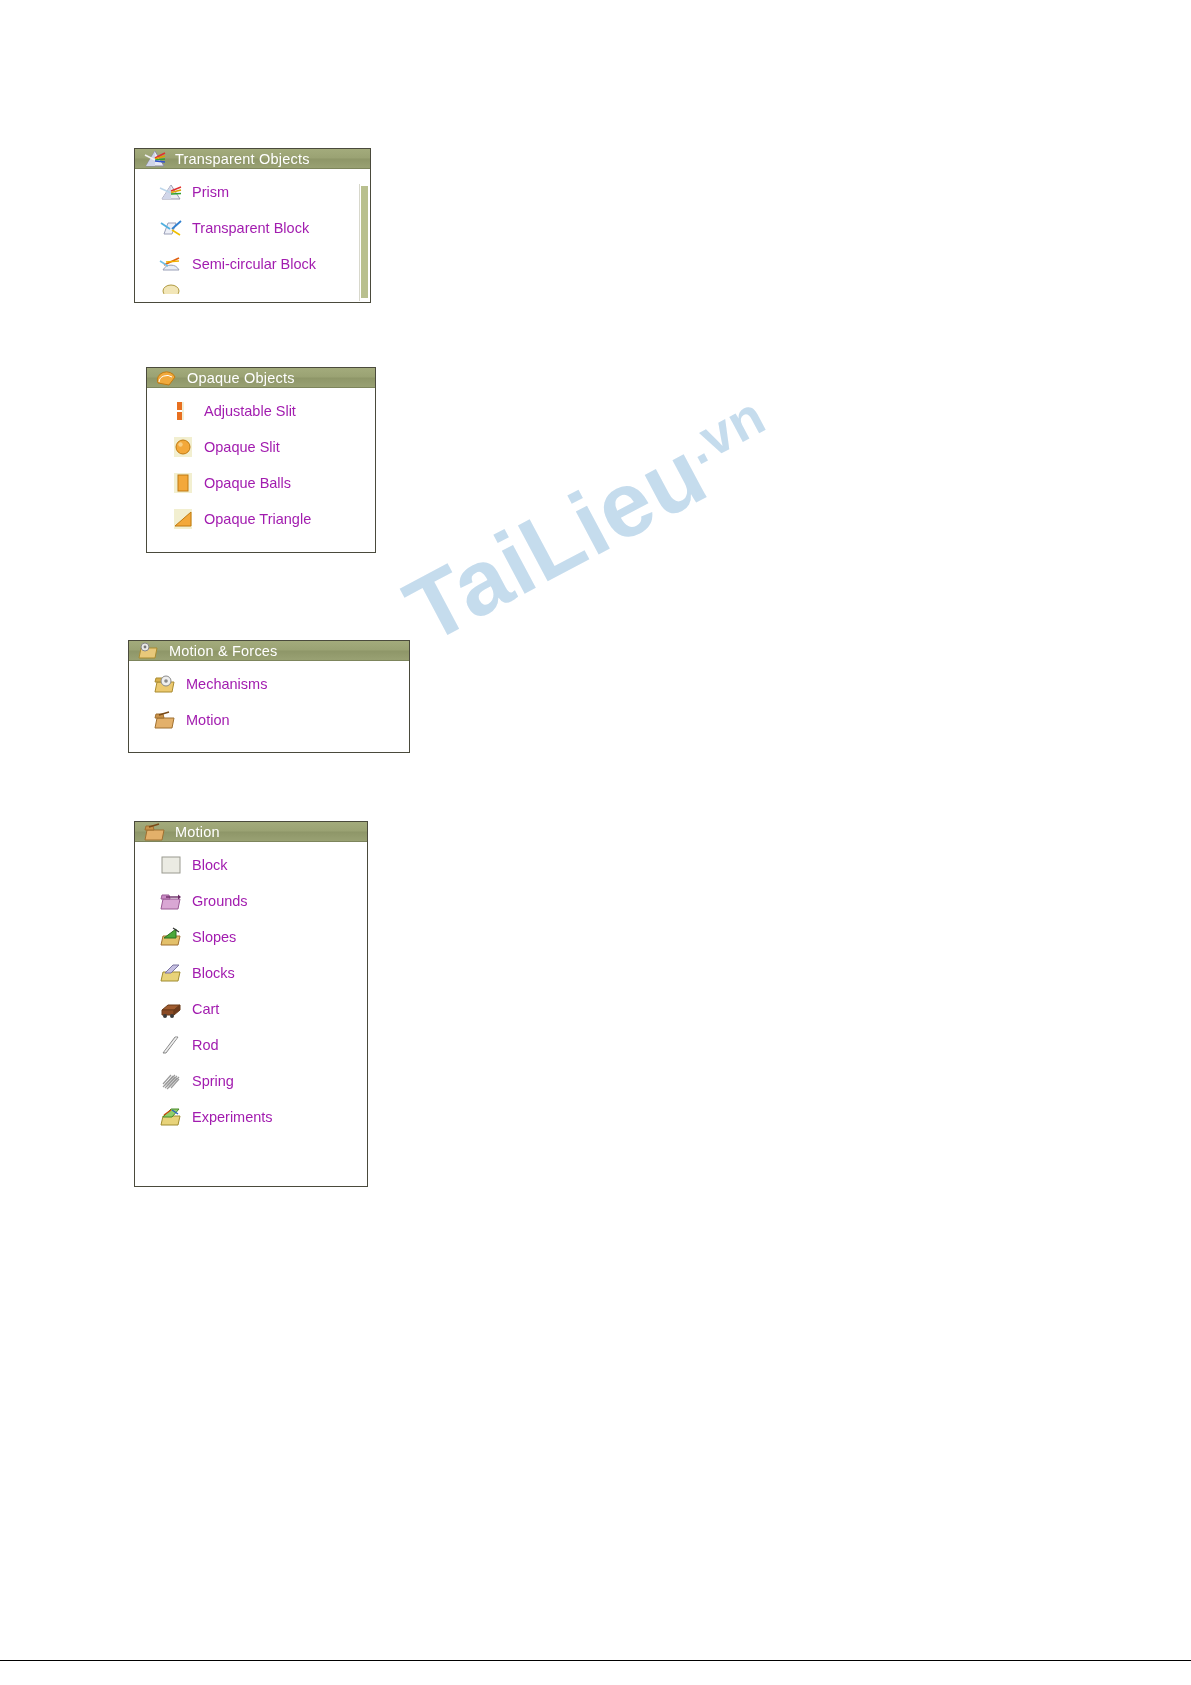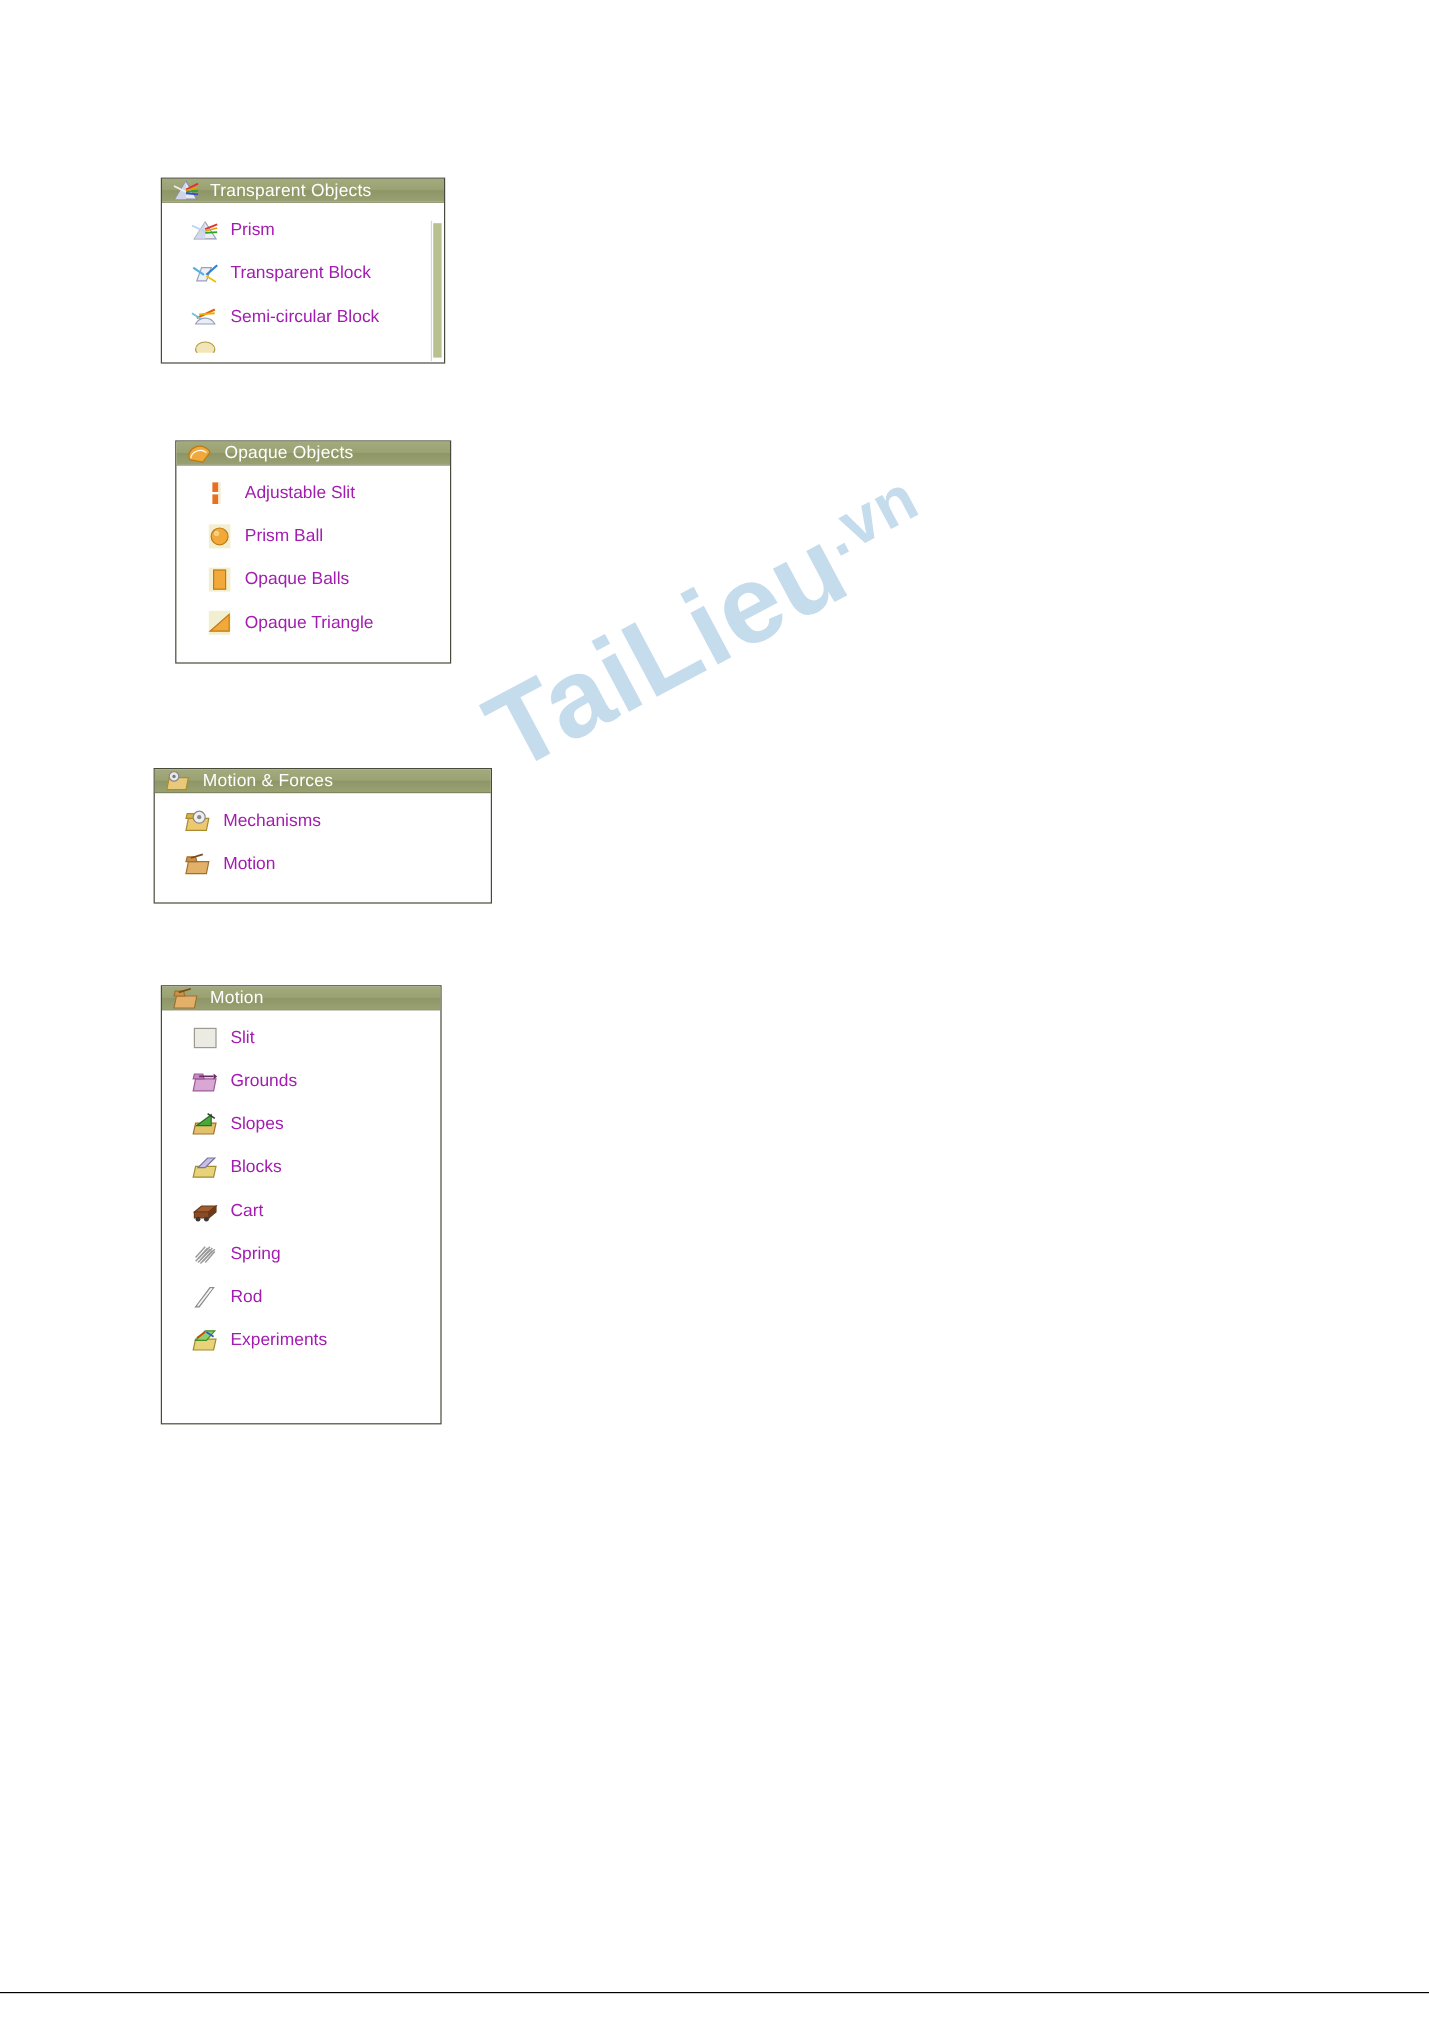--- a/index.html
+++ b/index.html
@@ -226,21 +226,21 @@
     </div>
 
     <div class="item">
       <span class="icon">
         <svg width="24" height="22" viewBox="0 0 24 22">
           <rect x="3" y="1" width="18" height="20" fill="#f2efd0"></rect>
           <circle cx="12" cy="11" r="7" fill="#f3a83a" stroke="#c07a10" stroke-width="1"></circle>
           <circle cx="9.5" cy="8.5" r="2.2" fill="#f8cf84"></circle>
         </svg>
       </span>
-      <span class="label">Prism Ball</span>
+      <span class="label">Opaque Slit</span>
     </div>
 
     <div class="item">
       <span class="icon">
         <svg width="24" height="22" viewBox="0 0 24 22">
           <rect x="3" y="1" width="18" height="20" fill="#f2efd0"></rect>
           <rect x="7" y="3" width="10" height="16" fill="#f3a83a" stroke="#c07a10" stroke-width="1"></rect>
         </svg>
       </span>
       <span class="label">Opaque Balls</span>
@@ -310,21 +310,21 @@
     <span class="title">Motion</span>
   </div>
   <div class="panel-body">
 
     <div class="item">
       <span class="icon">
         <svg width="24" height="22" viewBox="0 0 24 22">
           <rect x="3" y="3" width="18" height="16" fill="#ebebe3" stroke="#9a9a90" stroke-width="1"></rect>
         </svg>
       </span>
-      <span class="label">Slit</span>
+      <span class="label">Block</span>
     </div>
 
     <div class="item">
       <span class="icon">
         <svg width="24" height="22" viewBox="0 0 24 22">
           <path d="M2 19 L4 9 L21 9 L19 19 Z" fill="#d9a7d4" stroke="#9a5a95" stroke-width="1"></path>
           <path d="M2 9 L3 5 L10 5 L11 9 Z" fill="#c98ac4" stroke="#9a5a95" stroke-width="1"></path>
           <path d="M7 7 L19 7" stroke="#6a2a65" stroke-width="1.4"></path>
           <polygon points="19,4.5 22,7 19,9.5" fill="#6a2a65"></polygon>
         </svg>
@@ -358,20 +358,30 @@
       <span class="icon">
         <svg width="24" height="22" viewBox="0 0 24 22">
           <polygon points="3,12 9,7 21,7 15,12" fill="#a05c30" stroke="#6a3a18" stroke-width="1"></polygon>
           <polygon points="3,12 15,12 15,17 3,17" fill="#8a4a24" stroke="#6a3a18" stroke-width="1"></polygon>
           <polygon points="15,12 21,7 21,12 15,17" fill="#6e3a1c" stroke="#6a3a18" stroke-width="1"></polygon>
           <circle cx="6" cy="18" r="2" fill="#3a3a3a"></circle>
           <circle cx="13" cy="18" r="2" fill="#3a3a3a"></circle>
         </svg>
       </span>
       <span class="label">Cart</span>
+    </div>
+
+    <div class="item">
+      <span class="icon">
+        <svg width="24" height="22" viewBox="0 0 24 22">
+          <polygon points="4,19 7,19 19,3 16,3" fill="#d8d8d8" stroke="#8a8a8a" stroke-width="1"></polygon>
+          <path d="M6 18 L17.5 3.5" stroke="#f4f4f4" stroke-width="1.2"></path>
+        </svg>
+      </span>
+      <span class="label">Rod</span>
     </div>
 
     <div class="item">
       <span class="icon">
         <svg width="24" height="22" viewBox="0 0 24 22">
           <g stroke="#9a9a9a" stroke-width="1.2" fill="none">
             <path d="M4 17 L16 5"></path>
               <path d="M6 18 L18 6"></path>
               <path d="M8 19 L20 7"></path>
             <path d="M4 14 L12 5"></path>
@@ -381,30 +391,20 @@
               <path d="M12 18 L20 9"></path>
           </g>
         </svg>
       </span>
       <span class="label">Spring</span>
     </div>
 
     <div class="item">
       <span class="icon">
         <svg width="24" height="22" viewBox="0 0 24 22">
-          <polygon points="4,19 7,19 19,3 16,3" fill="#d8d8d8" stroke="#8a8a8a" stroke-width="1"></polygon>
-          <path d="M6 18 L17.5 3.5" stroke="#f4f4f4" stroke-width="1.2"></path>
-        </svg>
-      </span>
-      <span class="label">Rod</span>
-    </div>
-
-    <div class="item">
-      <span class="icon">
-        <svg width="24" height="22" viewBox="0 0 24 22">
           <path d="M2 19 L4 10 L21 10 L19 19 Z" fill="#e8d37a" stroke="#a08c30" stroke-width="1"></path>
           <polygon points="4,11 12,3 20,3 13,11" fill="#8fce6a" stroke="#4a8a28" stroke-width="1"></polygon>
           <path d="M5 9 L12 4" stroke="#d04a10" stroke-width="1.4"></path>
           <path d="M13 4 L19 8" stroke="#2a60c0" stroke-width="1.4"></path>
         </svg>
       </span>
       <span class="label">Experiments</span>
     </div>
 
   </div>

